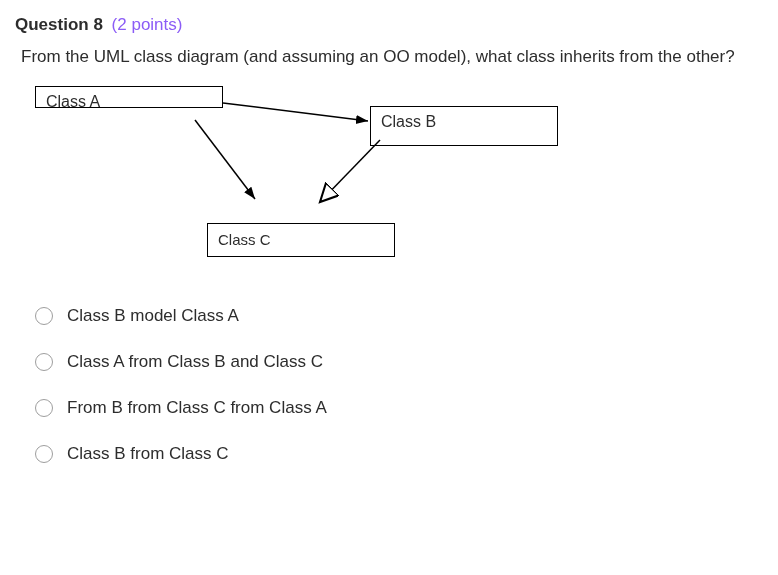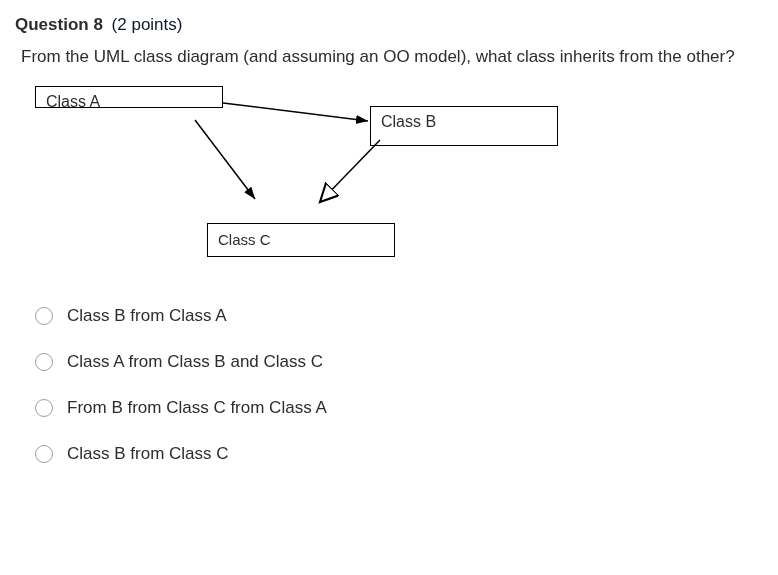--- a/index.html
+++ b/index.html
@@ -7,21 +7,21 @@
     font-family: "Helvetica Neue", Helvetica, Arial, sans-serif;
     font-size: 17px;
     color: #2d2d2d;
     background: #fff;
     width: 778px;
     height: 575px;
     padding: 15px 0 0 15px;
   }
   .header { margin-bottom: 10px; }
   .qnum { font-weight: 700; display: inline; }
-  .points { color: #0f172a; display: inline; margin-left: 4px; }
+  .points { color: #8b5cf6; display: inline; margin-left: 4px; }
   .prompt {
     margin: 8px 0 12px 6px;
     line-height: 1.4;
     max-width: 750px;
   }
   .diagram {
     position: relative;
     width: 600px;
     height: 200px;
     margin-left: 15px;
@@ -84,21 +84,21 @@
 
     <line x1="165" y1="39" x2="225" y2="118" stroke="#000" stroke-width="1.5" marker-end="url(#solidArrow)"></line>
 
     <line x1="350" y1="59" x2="290" y2="121" stroke="#000" stroke-width="1.5" marker-end="url(#hollowTri)"></line>
   </svg>
 </div>
 
 <div class="options">
   <div class="opt">
     <span class="radio"></span>
-    <span class="opt-label">Class B from Class A</span>
+    <span class="opt-label">Class B model Class A</span>
   </div>
   <div class="opt">
     <span class="radio"></span>
     <span class="opt-label">Class A from Class B and Class C</span>
   </div>
   <div class="opt">
     <span class="radio"></span>
     <span class="opt-label">From B from Class C from Class A</span>
   </div>
   <div class="opt">

